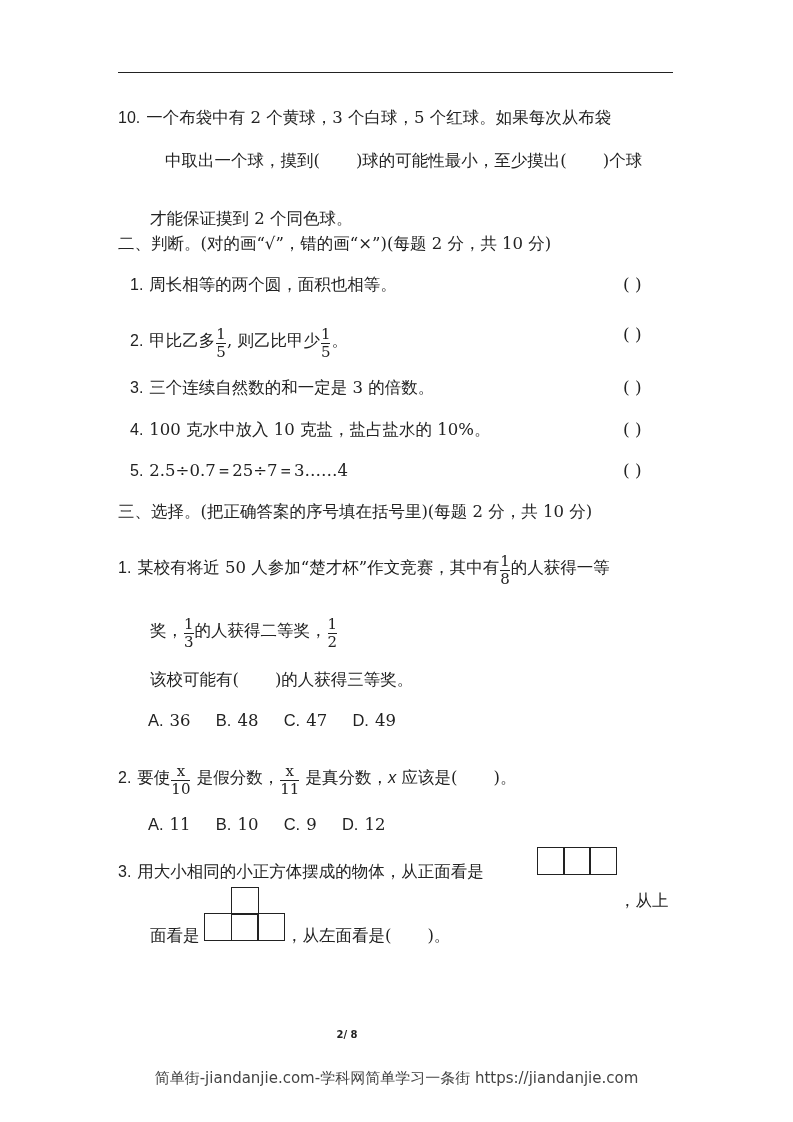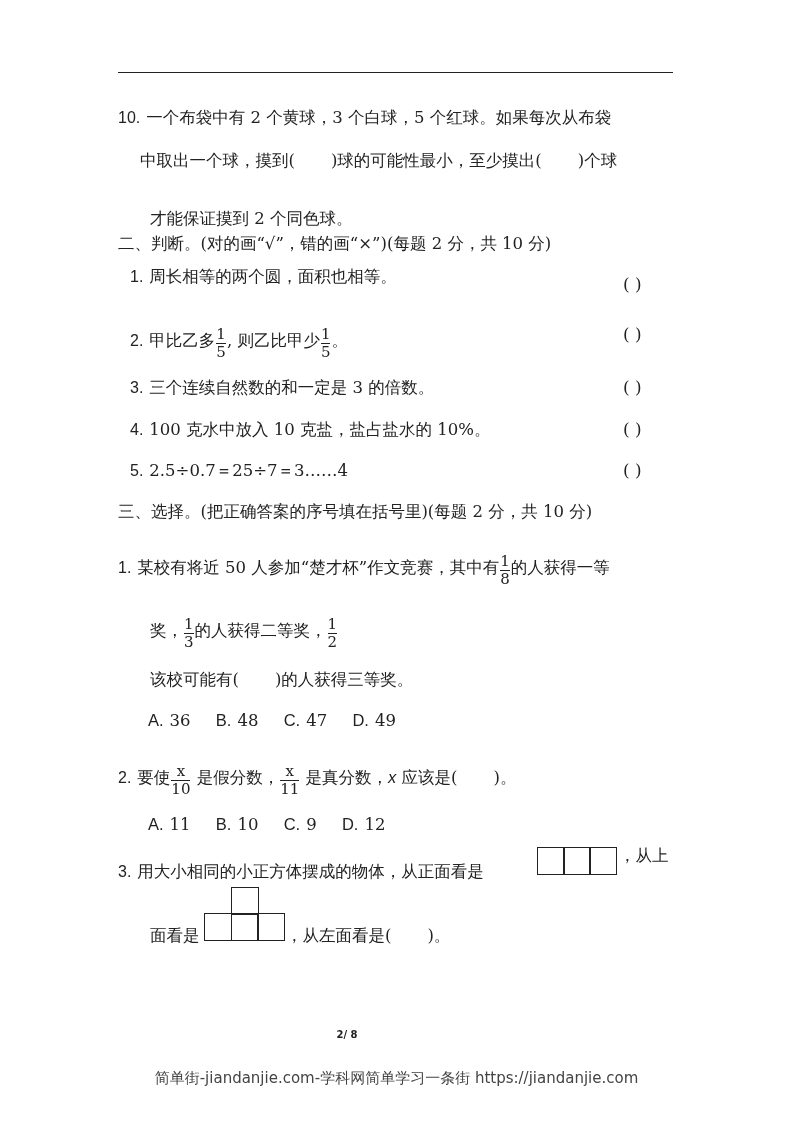--- a/index.html
+++ b/index.html
@@ -22,28 +22,28 @@
   .italic { font-style: italic; font-family: "Liberation Sans", sans-serif; }
 </style>
 </head>
 <body>
 
 <div class="rule"></div>
 
 <div class="line" style="left:118px; top:108px;">
   <span class="num">10.</span><span>一个布袋中有 2 个黄球，3 个白球，5 个红球。如果每次从布袋</span>
 </div>
-<div class="line" style="left:140px; top:151px;">
+<div class="line" style="left:165px; top:151px;">
   <span>中取出一个球，摸到(</span><span class="gap"></span><span>)球的可能性最小，至少摸出(</span><span class="gap"></span><span>)个球</span>
 </div>
 <div class="line" style="left:150px; top:193px;margin-top:16px;">才能保证摸到 2 个同色球。</div>
 
 <div class="line" style="left:118px; top:234px;">二、判断。(对的画“√”，错的画“×”)(每题 2 分，共 10 分)</div>
 
-<div class="line" style="left:130px; top:267px;">
+<div class="line" style="left:130px; top:275px;">
   <span class="num">1.</span><span>周长相等的两个圆，面积也相等。</span>
 </div>
 <div class="paren" style="left:623px; top:274px;">(      )</div>
 
 <div class="line" style="left:130px; top:325px;">
   <span class="num">2.</span><span>甲比乙多</span><span class="frac"><span class="n">1</span><span class="bar"></span><span class="d">5</span></span><span>, 则乙比甲少</span><span class="frac"><span class="n">1</span><span class="bar"></span><span class="d">5</span></span><span>。</span>
 </div>
 <div class="paren" style="left:623px; top:324px;">(      )</div>
 
 <div class="line" style="left:130px; top:378px;">
@@ -91,21 +91,21 @@
 
 <div class="line" style="left:118px; top:862px;">
   <span class="num">3.</span><span>用大小相同的小正方体摆成的物体，从正面看是</span>
 </div>
 
 <div>
   <div class="box" style="left:537px; top:847px; width:28px; height:28px;"></div>
   <div class="box" style="left:563px; top:847px; width:28px; height:28px;"></div>
   <div class="box" style="left:589px; top:847px; width:28px; height:28px;"></div>
 </div>
-<div class="line" style="left:619px; top:846px;">，从上</div>
+<div class="line" style="left:619px; top:891px;">，从上</div>
 
 <div class="line" style="left:150px; top:926px;">面看是</div>
 
 <div>
   <div class="box" style="left:231px; top:887px; width:28px; height:28px;"></div>
   <div class="box" style="left:204px; top:913px; width:28px; height:28px;"></div>
   <div class="box" style="left:231px; top:913px; width:28px; height:28px;"></div>
   <div class="box" style="left:257px; top:913px; width:28px; height:28px;"></div>
 </div>
 <div class="line" style="left:286px; top:926px;">

